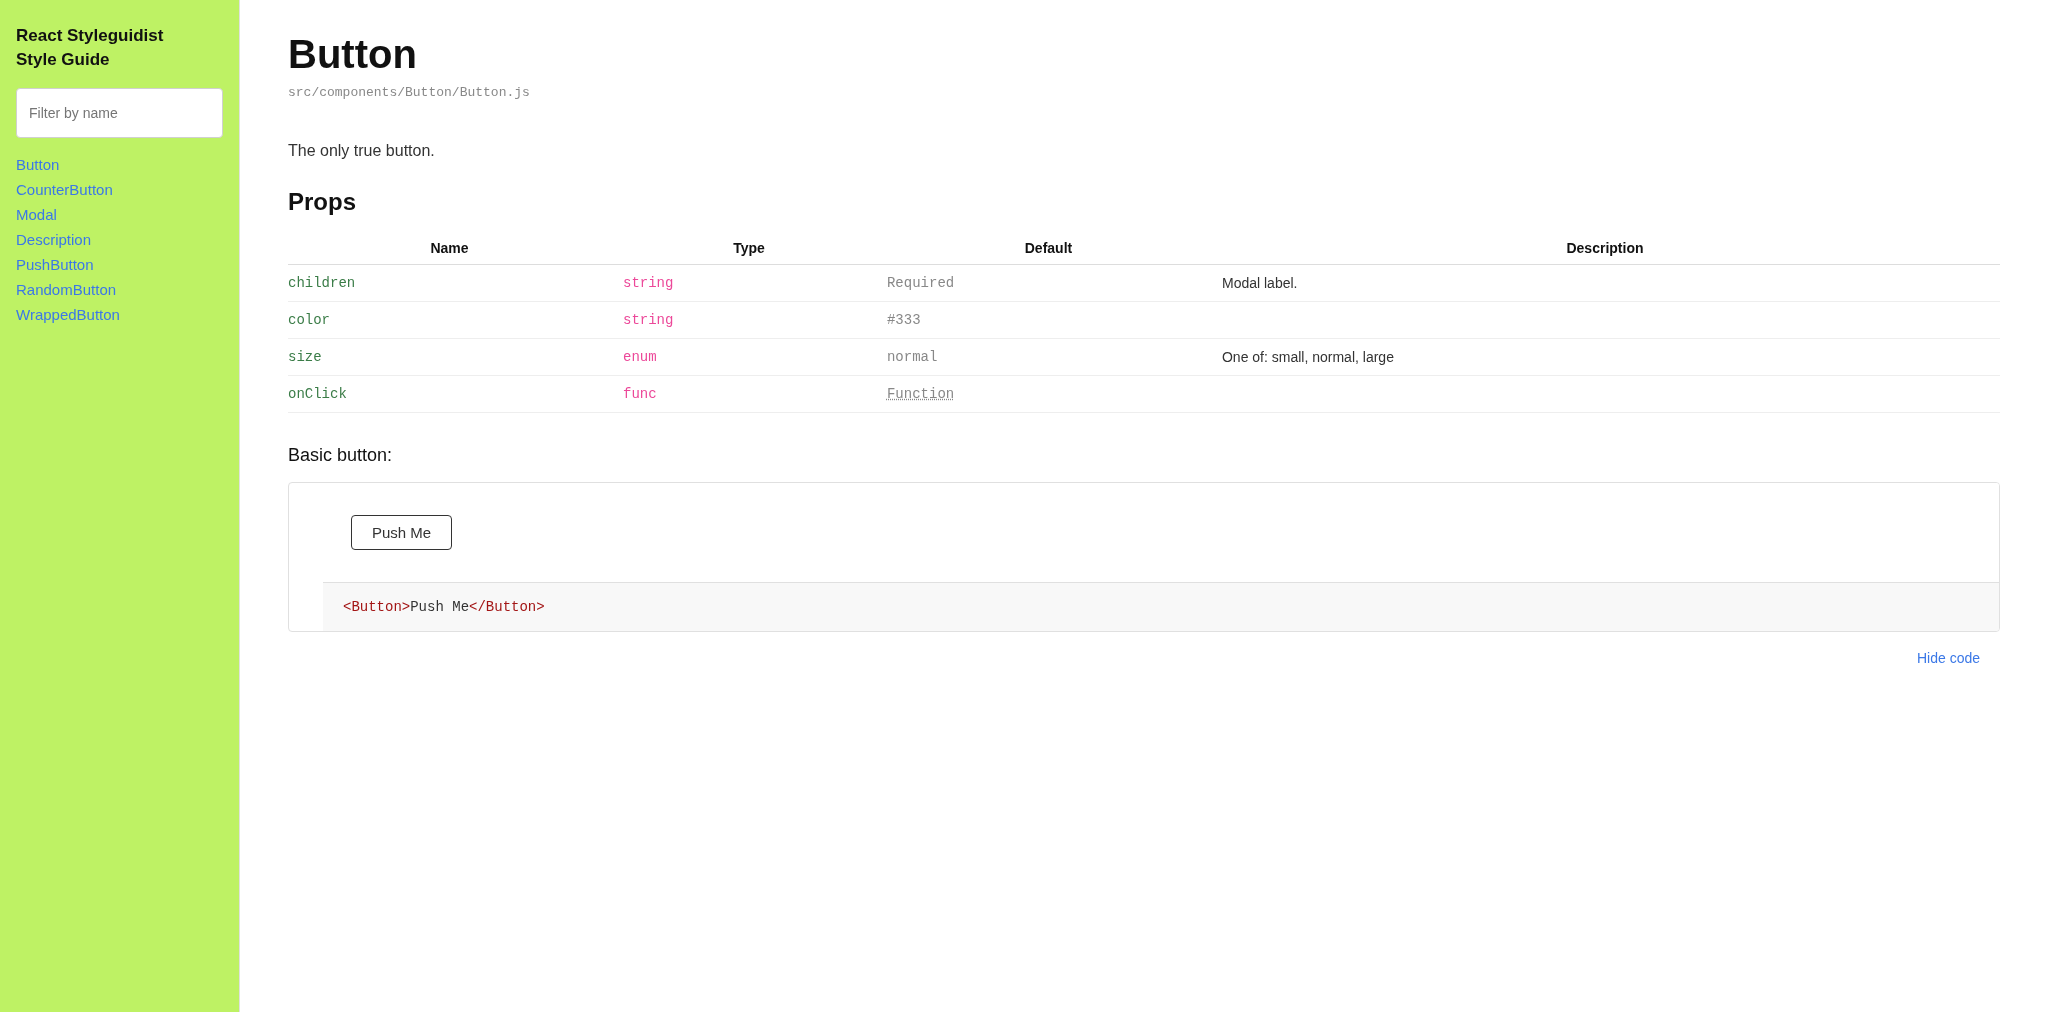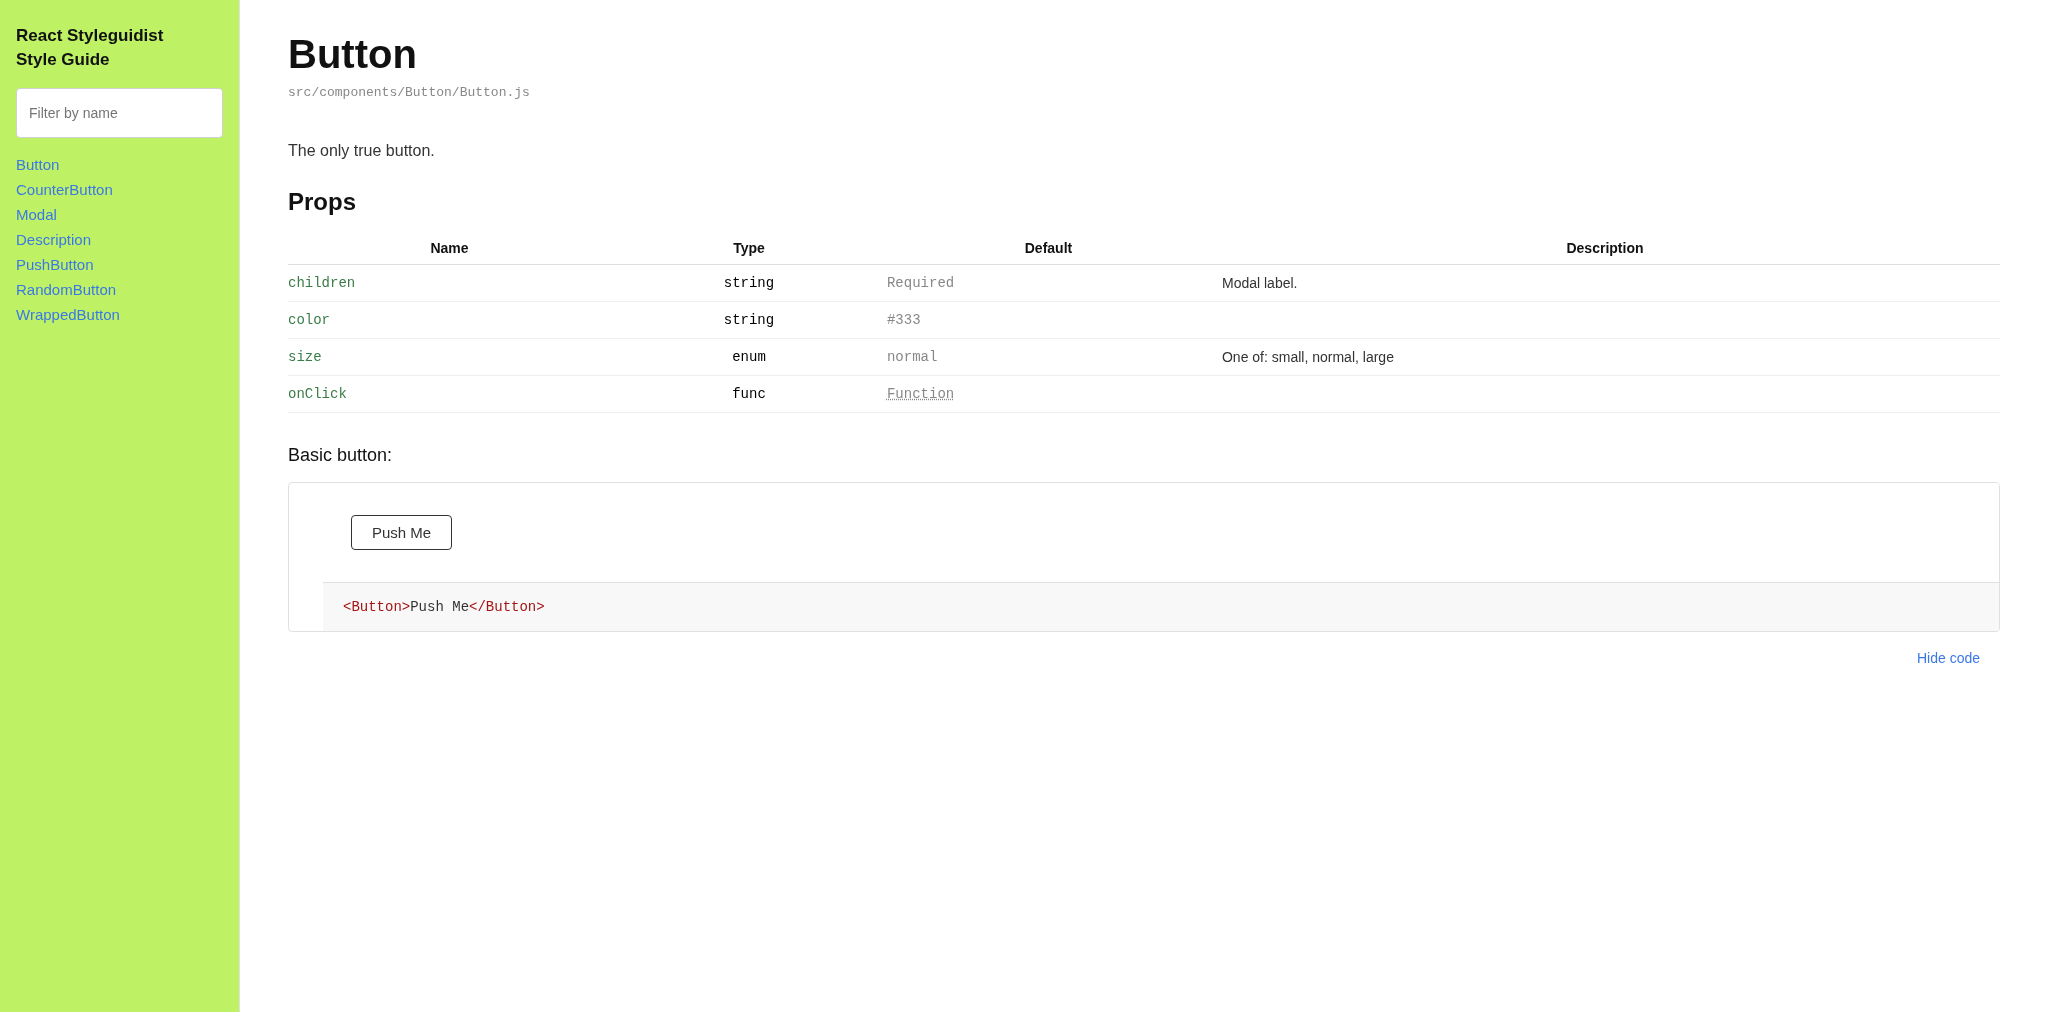--- a/index.html
+++ b/index.html
@@ -122,23 +122,22 @@
       vertical-align: top;
       border-bottom: 1px solid #eee;
     }
 
     .prop-name {
       color: #3a7c47;
       font-family: 'Courier New', Courier, monospace;
     }
 
     .prop-type {
-      color: #000000;
-      font-family: 'Courier New', Courier, monospace;
-      text-align: center;
+      color: #ec4899;
+      font-family: 'Courier New', Courier, monospace;
     }
 
     .prop-default {
       color: #888;
       font-family: 'Courier New', Courier, monospace;
     }
 
     .prop-default-function {
       color: #888;
       font-family: 'Courier New', Courier, monospace;

